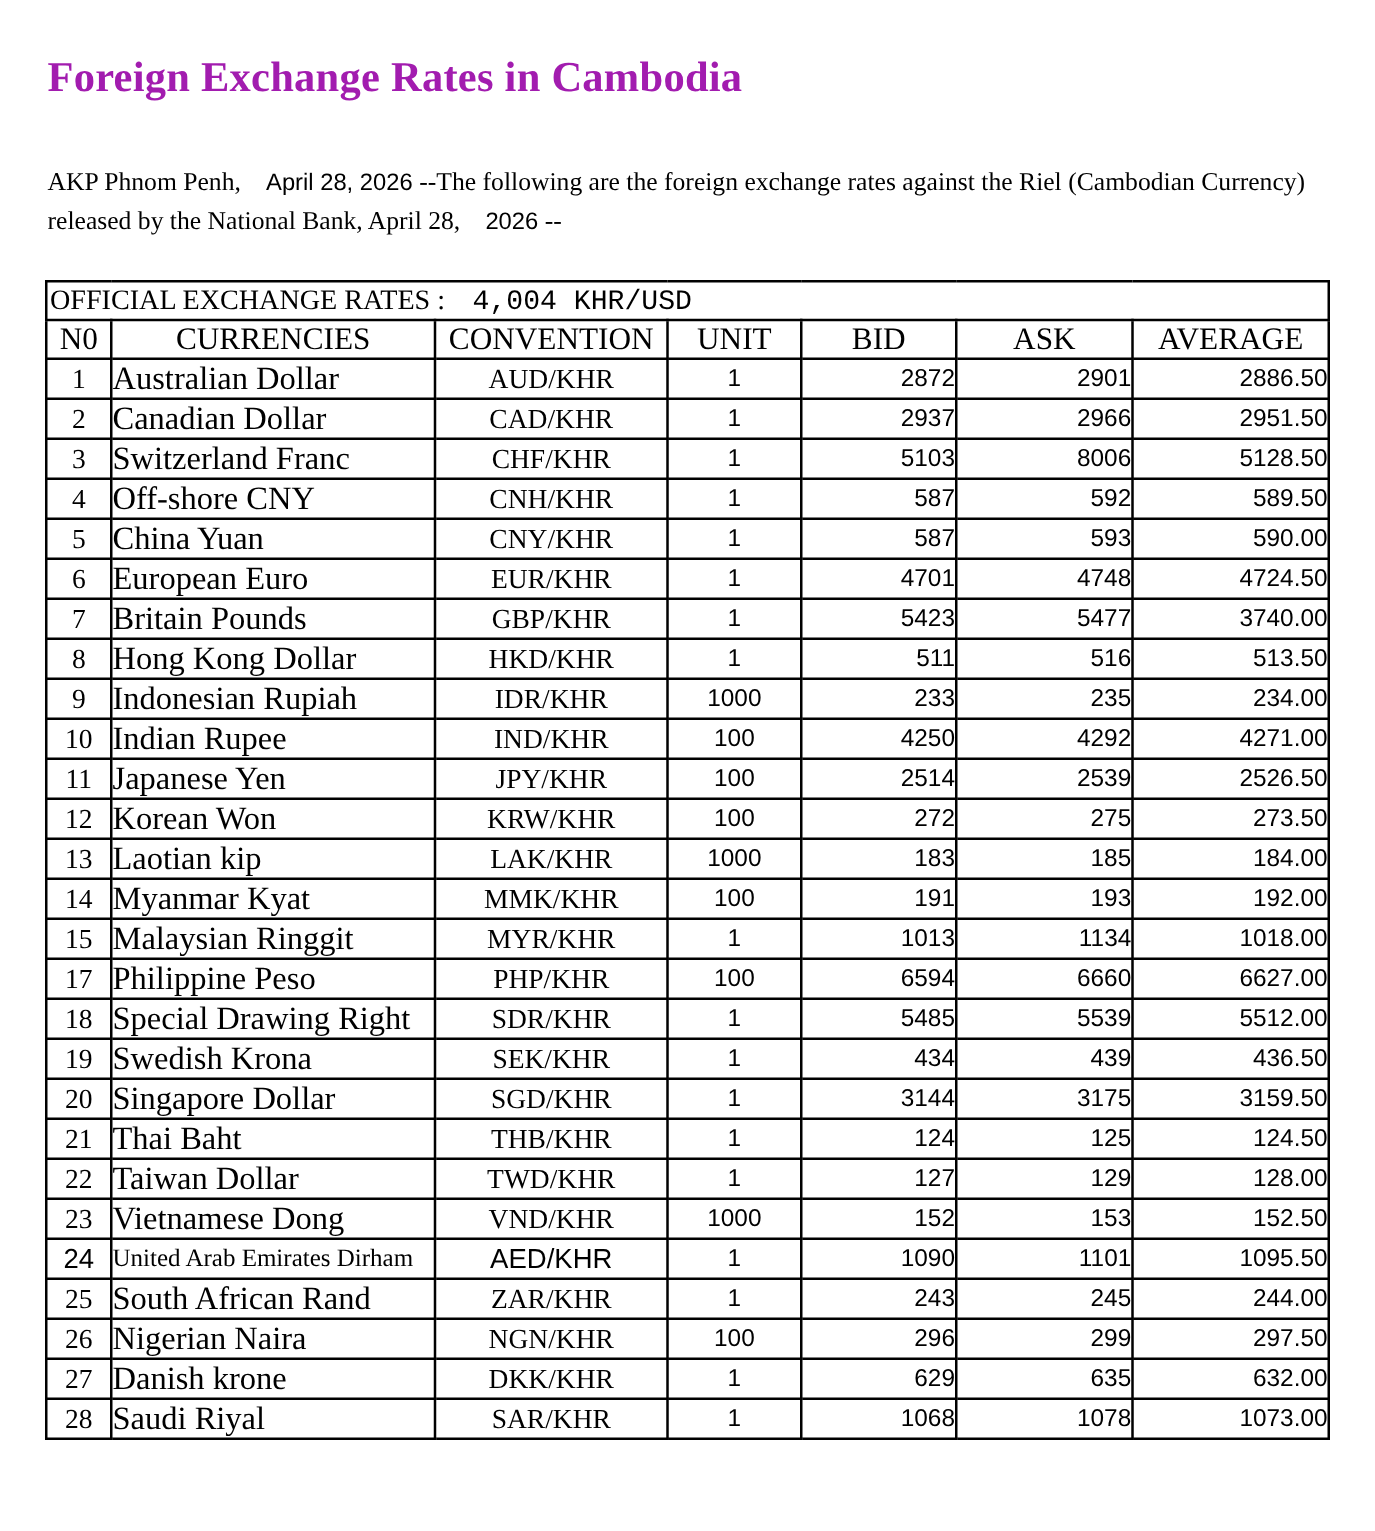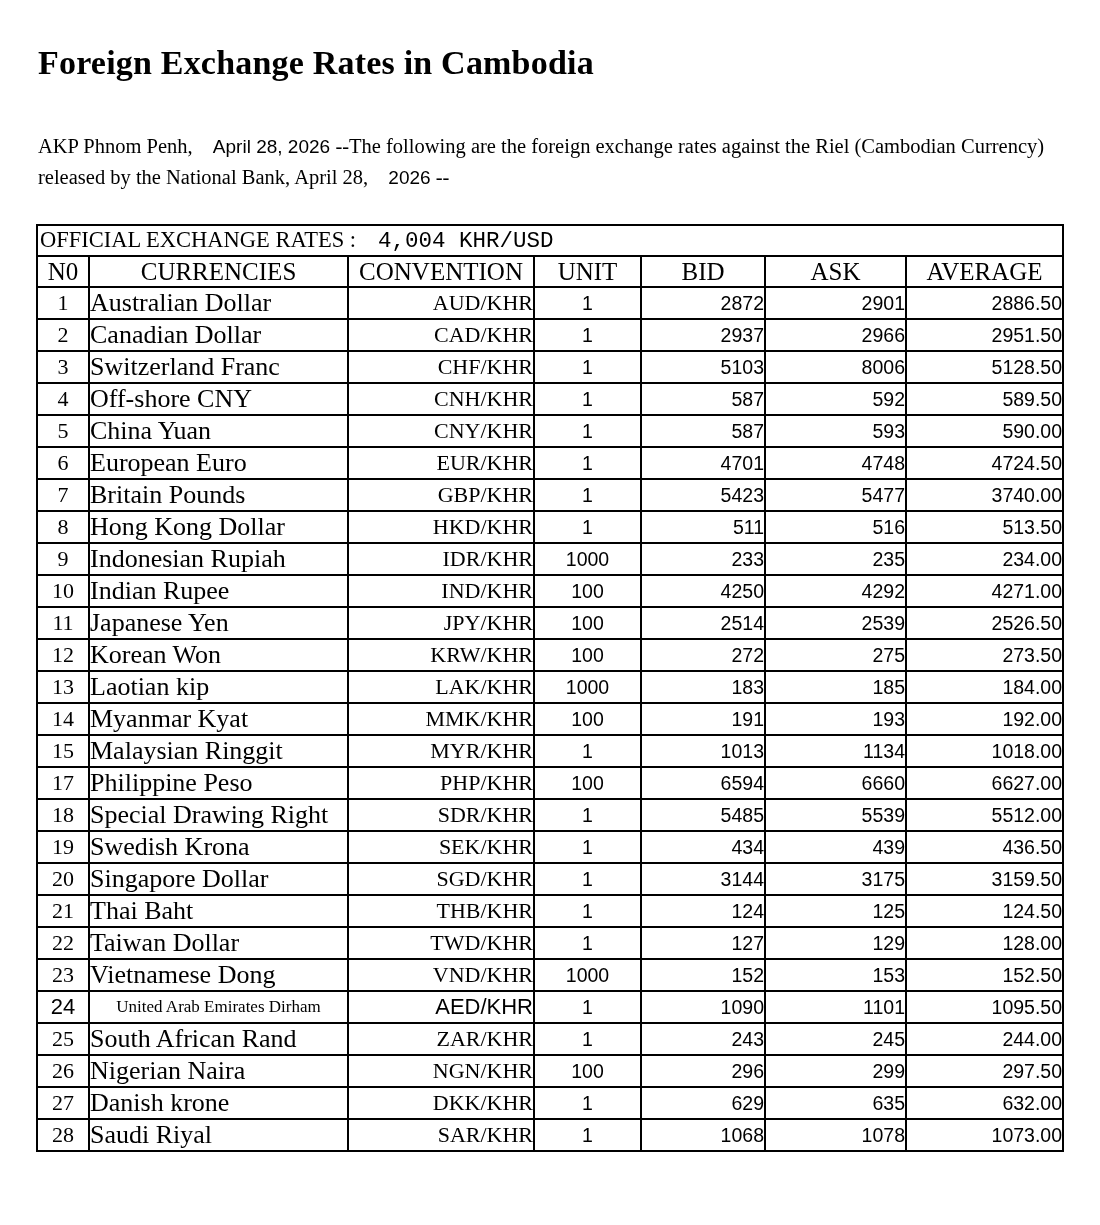--- a/index.html
+++ b/index.html
@@ -19,21 +19,21 @@
     padding: 0 0 0 36px;
   }
   .doc-title {
     margin: 0;
     padding-top: 44px;
     padding-left: 2px;
     font-family: "Liberation Serif", serif;
     font-weight: bold;
     font-size: 34px;
     letter-spacing: 0.2px;
-    color: #000000;
+    color: #a21caf;
   }
   .intro {
     margin: 0;
     margin-top: 49px;
     padding-left: 2px;
     width: 1022px;
     font-size: 20.5px;
     line-height: 31px;
     color: #000000;
   }
@@ -62,24 +62,24 @@
   .caption-value { margin-left: 22px; font-family: Liberation Mono, monospace; }
   tr.header-row th {
     height: 29px;
     font-weight: normal;
     font-size: 25px;
     text-align: center;
   }
   tr.data-row { height: 32px; }
   td.c-no   { text-align: center; font-size: 22px; }
   td.c-cur  { text-align: left;  font-size: 26px; padding-left: 3px; }
-  td.c-conv { text-align: right; font-size: 22px; }
+  td.c-conv { text-align: center; font-size: 22px; }
   td.c-unit { text-align: center; font-family: "Liberation Sans", sans-serif; font-size: 19.5px; }
   td.c-num  { text-align: right;  font-family: "Liberation Sans", sans-serif; font-size: 19.5px; padding-right: 2px; }
-  td.small-name { font-size: 17px; text-align: center; }
+  td.small-name { font-size: 20px; }
   .sans-cell { font-family: "Liberation Sans", sans-serif; font-size: 20px; }
 </style>
 </head>
 <body>
 
 <div class="page">
 
   <h1 class="doc-title">Foreign Exchange Rates in Cambodia</h1>
 
   <p class="intro" id="intro"><span class="seg-serif">AKP Phnom Penh, </span><span class="seg-sans">April 28, 2026 </span><span class="seg-serif">--The following are the foreign exchange rates against the Riel (Cambodian Currency) released by the National Bank, April 28, </span><span class="seg-sans">2026</span><span class="seg-serif"> --</span></p>

